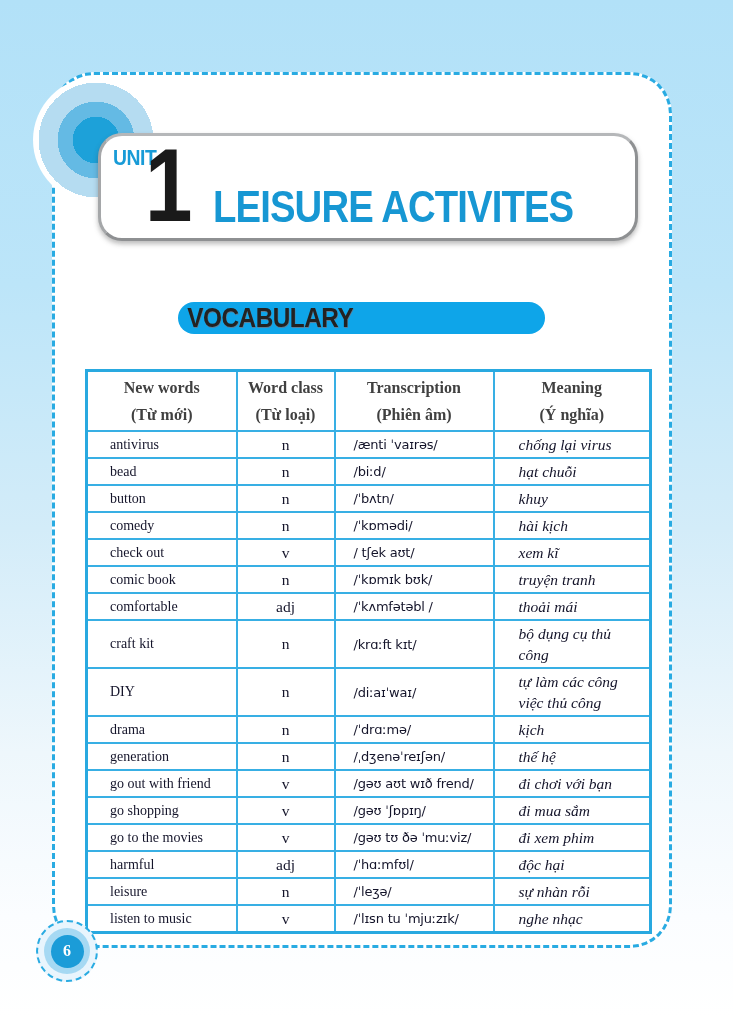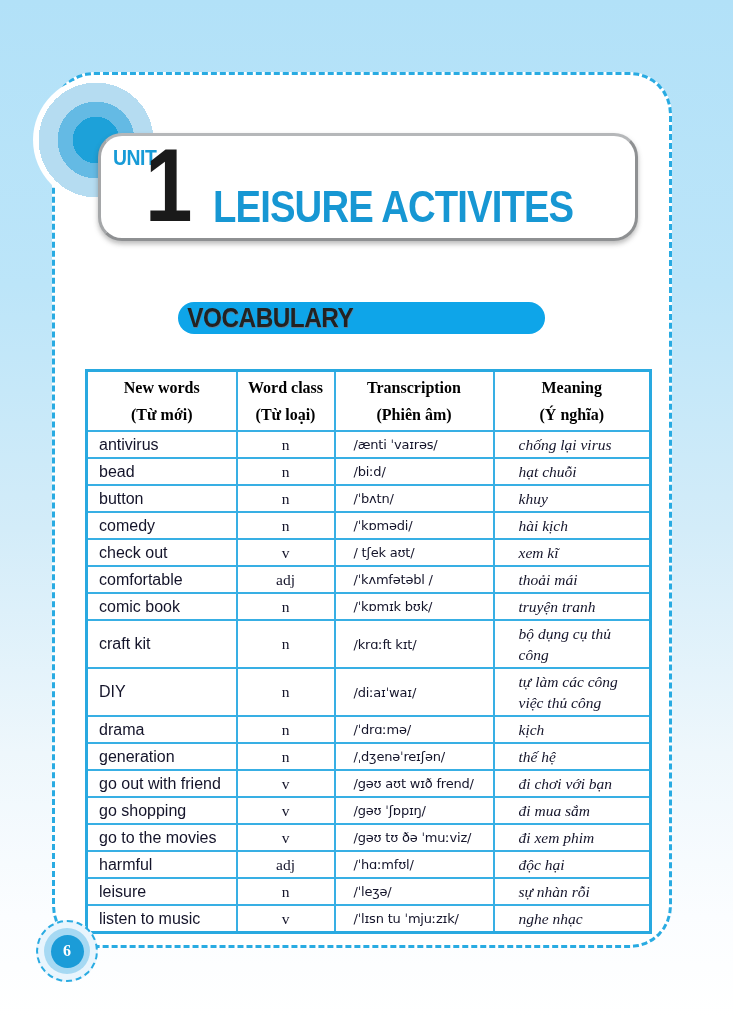--- a/index.html
+++ b/index.html
@@ -100,37 +100,37 @@
   .vocab-table col.c2 { width: 98px; }
   .vocab-table col.c3 { width: 159px; }
   .vocab-table col.c4 { width: 157px; }
   .vocab-table th, .vocab-table td {
     border: 2px solid #38afe4;
   }
   .vocab-table { border: 3px solid #29a9e0; }
   .vocab-table th {
     font-family: "Liberation Serif", serif;
     font-weight: bold; font-size: 16px;
-    color: #000000;
+    color: #404040;
     text-align: center;
     height: 58px;
     line-height: 27px;
     vertical-align: middle;
     padding: 2px 2px;
   }
   .vocab-table td {
     height: 26px;
     vertical-align: middle;
     color: #14142a;
     padding: 2px 6px;
   }
   td.cell-word {
-    font-family: Liberation Sans, sans-serif;
-    font-size: 16px;
-    padding-left: 11px;
+    font-family: Liberation Serif, serif;
+    font-size: 14px;
+    padding-left: 22px;
   }
   td.cell-class {
     font-family: "Liberation Serif", serif;
     font-size: 15.5px;
     text-align: center;
   }
   td.cell-trans {
     font-family: "DejaVu Sans", sans-serif;
     font-size: 13px;
     letter-spacing: -0.2px;
@@ -245,31 +245,31 @@
     </tr>
 
     <tr>
       <td class="cell-word">check out</td>
       <td class="cell-class">v</td>
       <td class="cell-trans">/ tʃek aʊt/</td>
       <td class="cell-meaning">xem kĩ</td>
     </tr>
 
     <tr>
+      <td class="cell-word">comic book</td>
+      <td class="cell-class">n</td>
+      <td class="cell-trans">/ˈkɒmɪk bʊk/</td>
+      <td class="cell-meaning">truyện tranh</td>
+    </tr>
+
+    <tr>
       <td class="cell-word">comfortable</td>
       <td class="cell-class">adj</td>
       <td class="cell-trans">/ˈkʌmfətəbl /</td>
       <td class="cell-meaning">thoải mái</td>
-    </tr>
-
-    <tr>
-      <td class="cell-word">comic book</td>
-      <td class="cell-class">n</td>
-      <td class="cell-trans">/ˈkɒmɪk bʊk/</td>
-      <td class="cell-meaning">truyện tranh</td>
     </tr>
 
     <tr>
       <td class="cell-word">craft kit</td>
       <td class="cell-class">n</td>
       <td class="cell-trans">/krɑːft kɪt/</td>
       <td class="cell-meaning">bộ dụng cụ thủ công</td>
     </tr>
 
     <tr>

